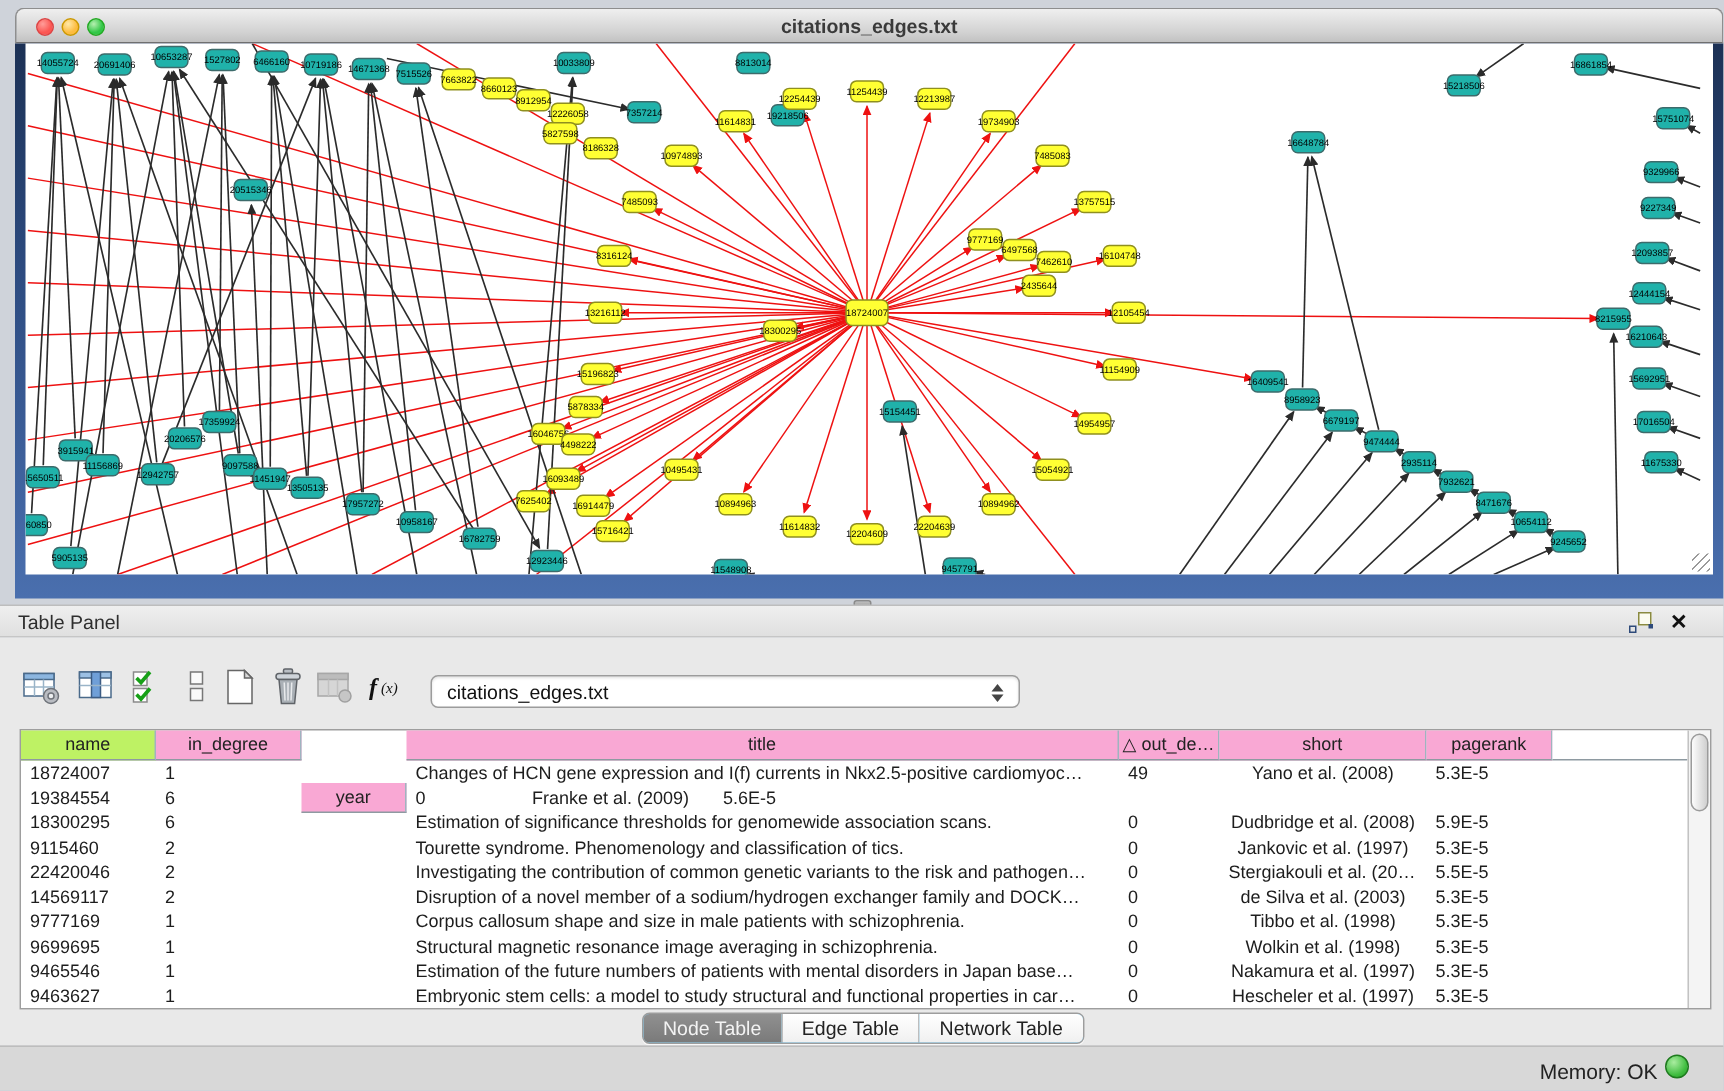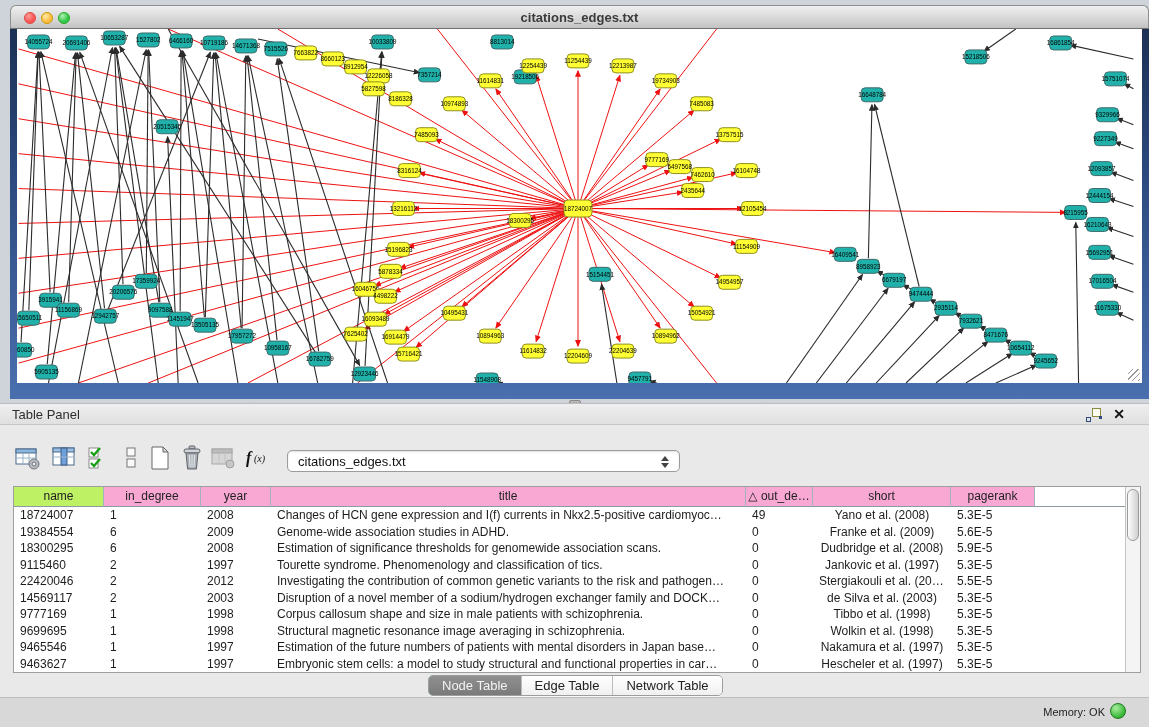--- a/index.html
+++ b/index.html
@@ -59,40 +59,40 @@
   .thead { position:absolute; left:0; top:0; right:15px; height:20px; display:flex; }
   .th { height:20px; font-size:12px; color:#222; text-align:center; line-height:19px;
     background:#f9a8d4; border-right:1px solid #9fb4bf; border-bottom:1px solid #8e9aa1;
     overflow:hidden; white-space:nowrap; }
   .th.c-name { background:#bef264; }
   .th.filler { flex:1; background:#fff; border-right:none; }
   .tbody { position:absolute; left:0; top:20px; right:15px; bottom:0; overflow:hidden; }
   .tr { display:flex; height:16.5px; }
   .td { font-size:12px; color:#1d1d1d; line-height:16.5px; padding:0 6px; overflow:hidden;
     white-space:nowrap; text-overflow:ellipsis; }
-  .c-name{width:90px;} .c-indeg{width:97px;} .c-year{width:70px;} .c-title{width:475px;}
+  .c-name{width:90px;} .c-indeg{width:97px;} .c-year{width:70px;margin-top:35px;} .c-title{width:475px;}
   .c-out{width:67px;} .c-short{width:138px;} .c-pr{width:84px;}
   .td.c-short{text-align:center;}
   .vscroll { position:absolute; right:0; top:0; width:15px; bottom:0; background:#f4f4f4; border-left:1px solid #c3c3c3; }
   .vthumb { position:absolute; left:1px; right:1px; top:2px; height:52px; border-radius:7px;
     background:linear-gradient(90deg,#fdfdfd,#cfcfcf); border:1px solid #9b9b9b; }
 
   
   .tabs { position:absolute; left:428px; top:250px; height:21px; display:flex;
     border:1px solid #9d9d9d; border-radius:5px; overflow:hidden; background:#7dd3fc;
     box-shadow:0 1px 0 rgba(255,255,255,.7); }
   .tab { font-size:13px; line-height:19px; padding:0 13px; color:#222;
     background:linear-gradient(#ffffff,#f0f0f0); border-right:1px solid #bdbdbd; }
   .tab:last-child { border-right:none; }
   .tab.sel { background:linear-gradient(#909090,#7a7a7a); color:#f3f3f3; }
 
   
   .status-bar { position:absolute; left:0; top:697px; width:1149px; height:30px;
     background:#d8d8d8; border-top:1px solid #bdbdbd; }
-  .mem-label { position:absolute; right:44px; top:8px; font-size:11px; color:#222; }
+  .mem-label { position:absolute; right:44px; top:8px; font-size:14px; color:#222; }
   .mem-dot { position:absolute; right:23px; top:5px; width:16px; height:16px; border-radius:50%;
     background:radial-gradient(circle at 35% 30%,#a9eda0,#3dbb3d 65%,#2a9a2a); border:1px solid #1e7a1e; }
 </style>
 </head>
 <body>
 
 <div class="graph-window">
   <div class="titlebar">
     <span class="tl red"></span>
     <span class="tl yellow"></span>
@@ -722,21 +722,20 @@
           <div class="td c-year">2008</div>
           <div class="td c-title">Changes of HCN gene expression and I(f) currents in Nkx2.5-positive cardiomyoc…</div>
           <div class="td c-out">49</div>
           <div class="td c-short">Yano et al. (2008)</div>
           <div class="td c-pr">5.3E-5</div>
         </div>
         <div class="tr">
           <div class="td c-name">19384554</div>
           <div class="td c-indeg">6</div>
           <div class="td c-year">2009</div>
-          <div class="td c-title">Genome-wide association studies in ADHD.</div>
           <div class="td c-out">0</div>
           <div class="td c-short">Franke et al. (2009)</div>
           <div class="td c-pr">5.6E-5</div>
         </div>
         <div class="tr">
           <div class="td c-name">18300295</div>
           <div class="td c-indeg">6</div>
           <div class="td c-year">2008</div>
           <div class="td c-title">Estimation of significance thresholds for genomewide association scans.</div>
           <div class="td c-out">0</div>

